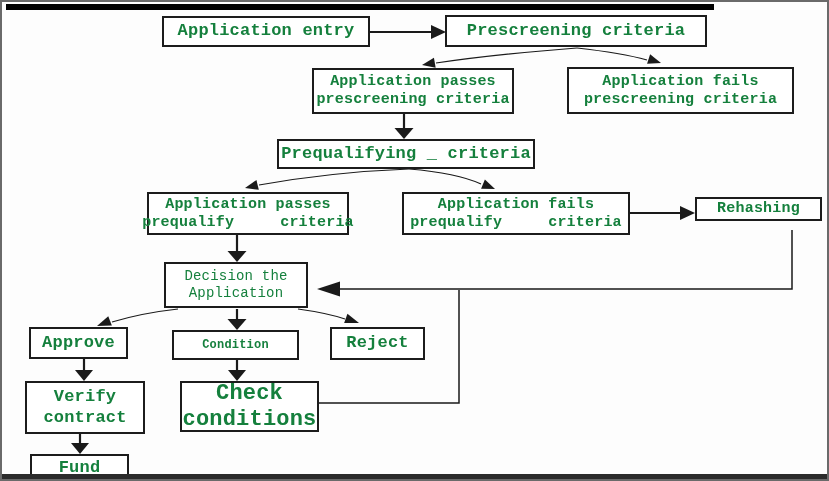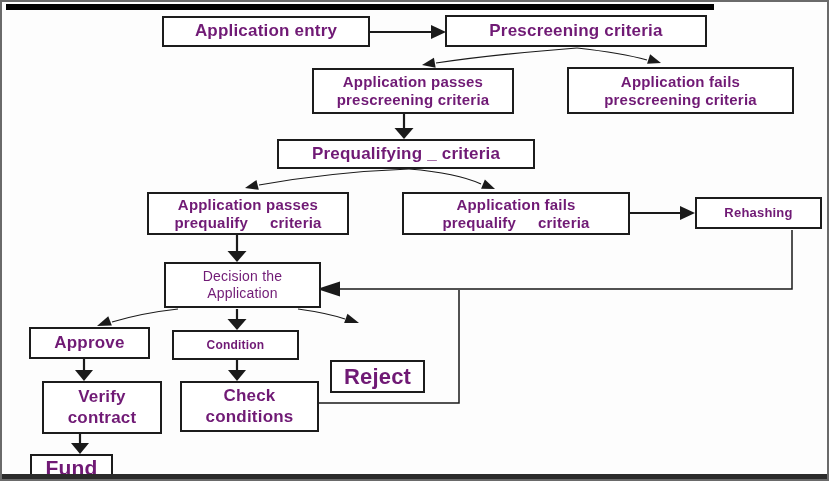--- a/index.html
+++ b/index.html
@@ -14,23 +14,24 @@
   }
   #edge-layer{position:absolute;left:0;top:0;width:829px;height:481px;}
   .node{
     position:absolute;
     background:#ffffff;
     border:2px solid #1c1c1c;
     box-sizing:border-box;
     display:flex;align-items:center;justify-content:center;
     text-align:center;
     white-space:pre;
-    color:#701a75;
+    color:#15803d;
     line-height:1.18;
     letter-spacing:0.2px;
+    font-family:Liberation Mono, monospace;
   }
   .bar{position:absolute;}
 </style>
 </head>
 <body>
 
 <div id="stage">
   <svg id="edge-layer" viewBox="0 0 829 481" xmlns="http://www.w3.org/2000/svg">
       <polyline points="368,30 429,30" fill="none" stroke="#1a1a1a" stroke-width="2.2"></polyline>
       <polygon points="444,30 429,37 429,23" fill="#1a1a1a"></polygon>
@@ -69,27 +70,27 @@
       <div class="node" style="left: 443px; top: 13px; width: 262px; height: 32px; font-size: 17px; font-weight: bold;">Prescreening criteria</div>
       <div class="node" style="left: 310px; top: 66px; width: 202px; height: 46px; font-size: 15px; font-weight: bold;">Application passes
 prescreening criteria</div>
       <div class="node" style="left: 565px; top: 65px; width: 227px; height: 47px; font-size: 15px; font-weight: bold;">Application fails
 prescreening criteria</div>
       <div class="node" style="left: 275px; top: 137px; width: 258px; height: 30px; font-size: 17px; font-weight: bold;">Prequalifying _ criteria</div>
       <div class="node" style="left: 145px; top: 190px; width: 202px; height: 43px; font-size: 15px; font-weight: bold;">Application passes
 prequalify     criteria</div>
       <div class="node" style="left: 400px; top: 190px; width: 228px; height: 43px; font-size: 15px; font-weight: bold;">Application fails
 prequalify     criteria</div>
-      <div class="node" style="left: 693px; top: 195px; width: 127px; height: 32px; font-size: 13px; font-weight: bold;">Rehashing</div>
-      <div class="node" style="left: 162px; top: 260px; width: 157px; height: 46px; font-size: 14px; font-weight: normal;">Decision the
+      <div class="node" style="left: 693px; top: 195px; width: 127px; height: 24px; font-size: 15px; font-weight: bold;">Rehashing</div>
+      <div class="node" style="left: 162px; top: 260px; width: 144px; height: 46px; font-size: 14px; font-weight: normal;">Decision the
 Application</div>
-      <div class="node" style="left: 27px; top: 325px; width: 121px; height: 32px; font-size: 17px; font-weight: bold;">Approve</div>
+      <div class="node" style="left: 27px; top: 325px; width: 99px; height: 32px; font-size: 17px; font-weight: bold;">Approve</div>
       <div class="node" style="left: 170px; top: 328px; width: 127px; height: 30px; font-size: 12px; font-weight: bold;">Condition</div>
-      <div class="node" style="left: 328px; top: 325px; width: 95px; height: 33px; font-size: 22px; font-weight: bold; margin-top: 33px;">Reject</div>
-      <div class="node" style="left: 23px; top: 379px; width: 120px; height: 53px; font-size: 17px; font-weight: bold; margin-left: 17px;">Verify
+      <div class="node" style="left: 328px; top: 325px; width: 95px; height: 33px; font-size: 17px; font-weight: bold;">Reject</div>
+      <div class="node" style="left: 23px; top: 379px; width: 120px; height: 53px; font-size: 17px; font-weight: bold;">Verify
 contract</div>
-      <div class="node" style="left: 178px; top: 379px; width: 139px; height: 51px; font-size: 17px; font-weight: bold;">Check
+      <div class="node" style="left: 178px; top: 379px; width: 139px; height: 51px; font-size: 22px; font-weight: bold;">Check
 conditions</div>
-      <div class="node" style="left: 28px; top: 452px; width: 83px; height: 28px; font-size: 21px; font-weight: bold;">Fund</div>
+      <div class="node" style="left: 28px; top: 452px; width: 99px; height: 28px; font-size: 17px; font-weight: bold;">Fund</div>
     </div>
   <div class="bar" id="top-bar" style="left: 4px; top: 2px; width: 708px; height: 6px; background: rgb(0, 0, 0);"></div>
   <div class="bar" id="bottom-bar" style="left: 0px; top: 472px; width: 829px; height: 6px; background: rgb(43, 43, 43);"></div>
 </div>
 
 </body></html>

